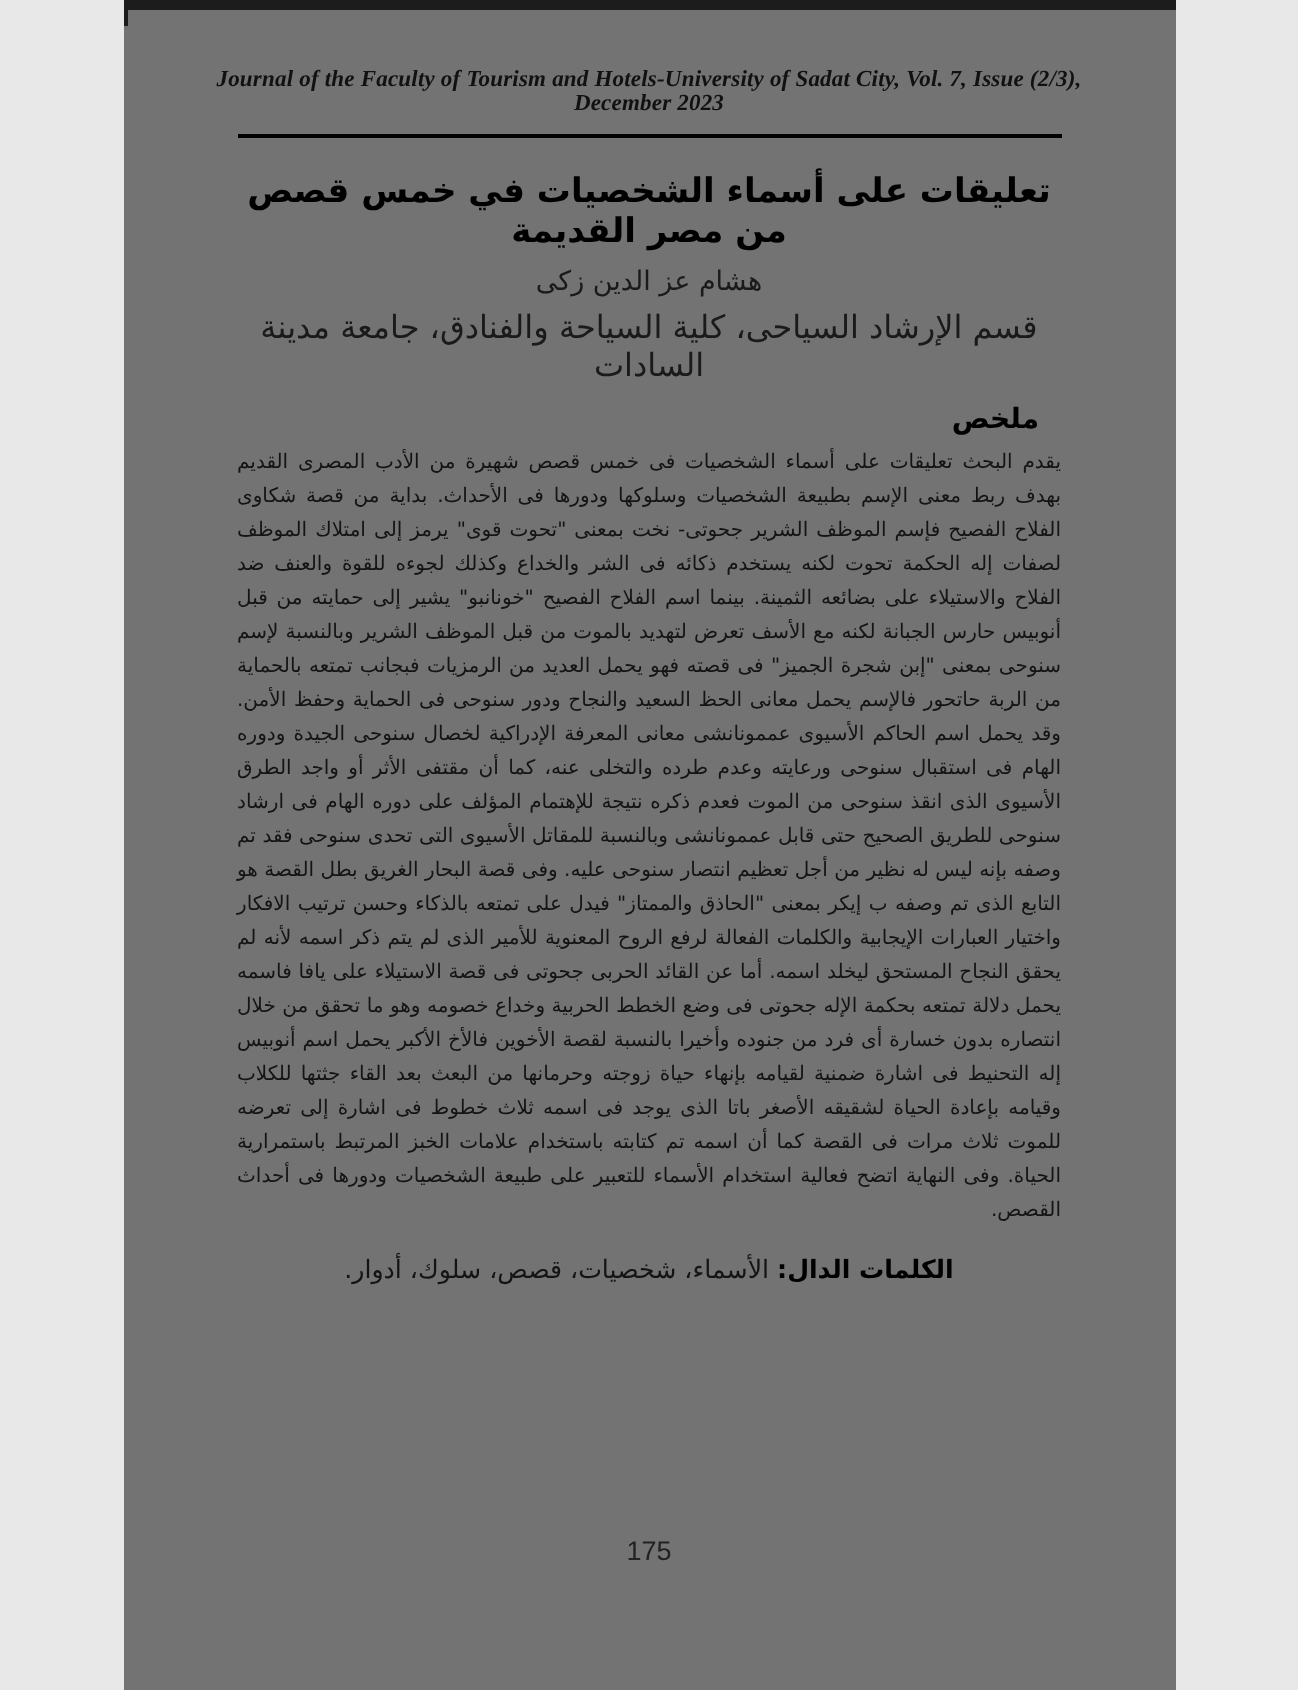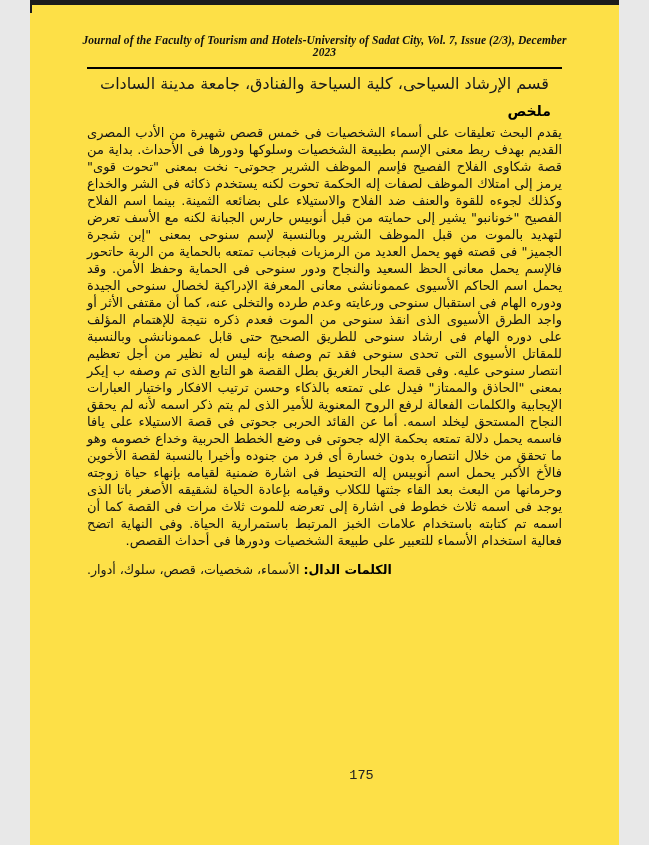--- a/index.html
+++ b/index.html
@@ -1,21 +1,21 @@
 <!DOCTYPE html>
 <html lang="ar"><head>
 <meta charset="utf-8">
 <style>
   html, body { margin: 0; padding: 0; background: #e8e8e8; }
   .page {
     position: relative;
-    width: 589px;
+    width: 526px;
     height: 845px;
     margin: 0 auto;
-    background: #fde047;
+    background: #737373;
     overflow: hidden;
     font-family: "DejaVu Sans", sans-serif;
     color: #1a1a1a;
   }
   
   .scan-bar {
     position: absolute;
     top: 0; left: 0;
     width: 100%; height: 5px;
     background: #1c1c1c;
@@ -67,57 +67,58 @@
     direction: rtl;
     text-align: right;
     font-size: 14px;
     font-weight: bold;
     color: #000;
   }
   .abstract-text {
     margin: 5px 57px 0 57px;
     direction: rtl;
     text-align: justify;
-    font-size: 13px;
+    font-size: 10px;
     line-height: 17px;
     color: #141414;
   }
   .keywords-line {
     margin: 13px 57px 4px 57px;
     direction: rtl;
-    text-align: left;
+    text-align: center;
     font-size: 12.6px;
     color: #141414;
   }
   .keywords-line b { color: #000; }
   .page-number {
     position: absolute;
     top: 768px;
     left: 0;
     width: 100%;
     text-align: center;
-    font-family: Liberation Mono, monospace;
+    font-family: Liberation Sans, sans-serif;
     font-size: 13.5px;
     color: #222;
-    padding-left: 37px;
   }
 </style>
 </head>
 <body>
 
 <div class="page">
 
   <div class="scan-bar"></div>
   <div class="scan-tick"></div>
 
   <div class="journal-line">Journal of the Faculty of Tourism and Hotels-University of Sadat City, Vol. 7, Issue (2/3), December 2023</div>
 
   <hr class="header-rule">
 
+  <h1 class="article-title">تعليقات على أسماء الشخصيات في خمس قصص من مصر القديمة</h1>
 
+  <div class="author-name">هشام عز الدين زكى</div>
 
   <div class="affiliation">قسم الإرشاد السياحى، كلية السياحة والفنادق، جامعة مدينة السادات</div>
 
   <div class="abstract-heading">ملخص</div>
 
   <p class="abstract-text">يقدم البحث تعليقات على أسماء الشخصيات فى خمس قصص شهيرة من الأدب المصرى القديم بهدف ربط معنى الإسم بطبيعة الشخصيات وسلوكها ودورها فى الأحداث. بداية من قصة شكاوى الفلاح الفصيح فإسم الموظف الشرير جحوتى- نخت بمعنى "تحوت قوى" يرمز إلى امتلاك الموظف لصفات إله الحكمة تحوت لكنه يستخدم ذكائه فى الشر والخداع وكذلك لجوءه للقوة والعنف ضد الفلاح والاستيلاء على بضائعه الثمينة. بينما اسم الفلاح الفصيح "خونانبو" يشير إلى حمايته من قبل أنوبيس حارس الجبانة لكنه مع الأسف تعرض لتهديد بالموت من قبل الموظف الشرير وبالنسبة لإسم سنوحى بمعنى "إبن شجرة الجميز" فى قصته فهو يحمل العديد من الرمزيات فبجانب تمتعه بالحماية من الربة حاتحور فالإسم يحمل معانى الحظ السعيد والنجاح ودور سنوحى فى الحماية وحفظ الأمن. وقد يحمل اسم الحاكم الأسيوى عممونانشى معانى المعرفة الإدراكية لخصال سنوحى الجيدة ودوره الهام فى استقبال سنوحى ورعايته وعدم طرده والتخلى عنه، كما أن مقتفى الأثر أو واجد الطرق الأسيوى الذى انقذ سنوحى من الموت فعدم ذكره نتيجة للإهتمام المؤلف على دوره الهام فى ارشاد سنوحى للطريق الصحيح حتى قابل عممونانشى وبالنسبة للمقاتل الأسيوى التى تحدى سنوحى فقد تم وصفه بإنه ليس له نظير من أجل تعظيم انتصار سنوحى عليه. وفى قصة البحار الغريق بطل القصة هو التابع الذى تم وصفه ب إيكر بمعنى "الحاذق والممتاز" فيدل على تمتعه بالذكاء وحسن ترتيب الافكار واختيار العبارات الإيجابية والكلمات الفعالة لرفع الروح المعنوية للأمير الذى لم يتم ذكر اسمه لأنه لم يحقق النجاح المستحق ليخلد اسمه. أما عن القائد الحربى جحوتى فى قصة الاستيلاء على يافا فاسمه يحمل دلالة تمتعه بحكمة الإله جحوتى فى وضع الخطط الحربية وخداع خصومه وهو ما تحقق من خلال انتصاره بدون خسارة أى فرد من جنوده وأخيرا بالنسبة لقصة الأخوين فالأخ الأكبر يحمل اسم أنوبيس إله التحنيط فى اشارة ضمنية لقيامه بإنهاء حياة زوجته وحرمانها من البعث بعد القاء جثتها للكلاب وقيامه بإعادة الحياة لشقيقه الأصغر باتا الذى يوجد فى اسمه ثلاث خطوط فى اشارة إلى تعرضه للموت ثلاث مرات فى القصة كما أن اسمه تم كتابته باستخدام علامات الخبز المرتبط باستمرارية الحياة. وفى النهاية اتضح فعالية استخدام الأسماء للتعبير على طبيعة الشخصيات ودورها فى أحداث القصص.</p>
 
   <p class="keywords-line">
     <b>الكلمات الدال:</b>
     <span>الأسماء، شخصيات، قصص، سلوك، أدوار.</span>

